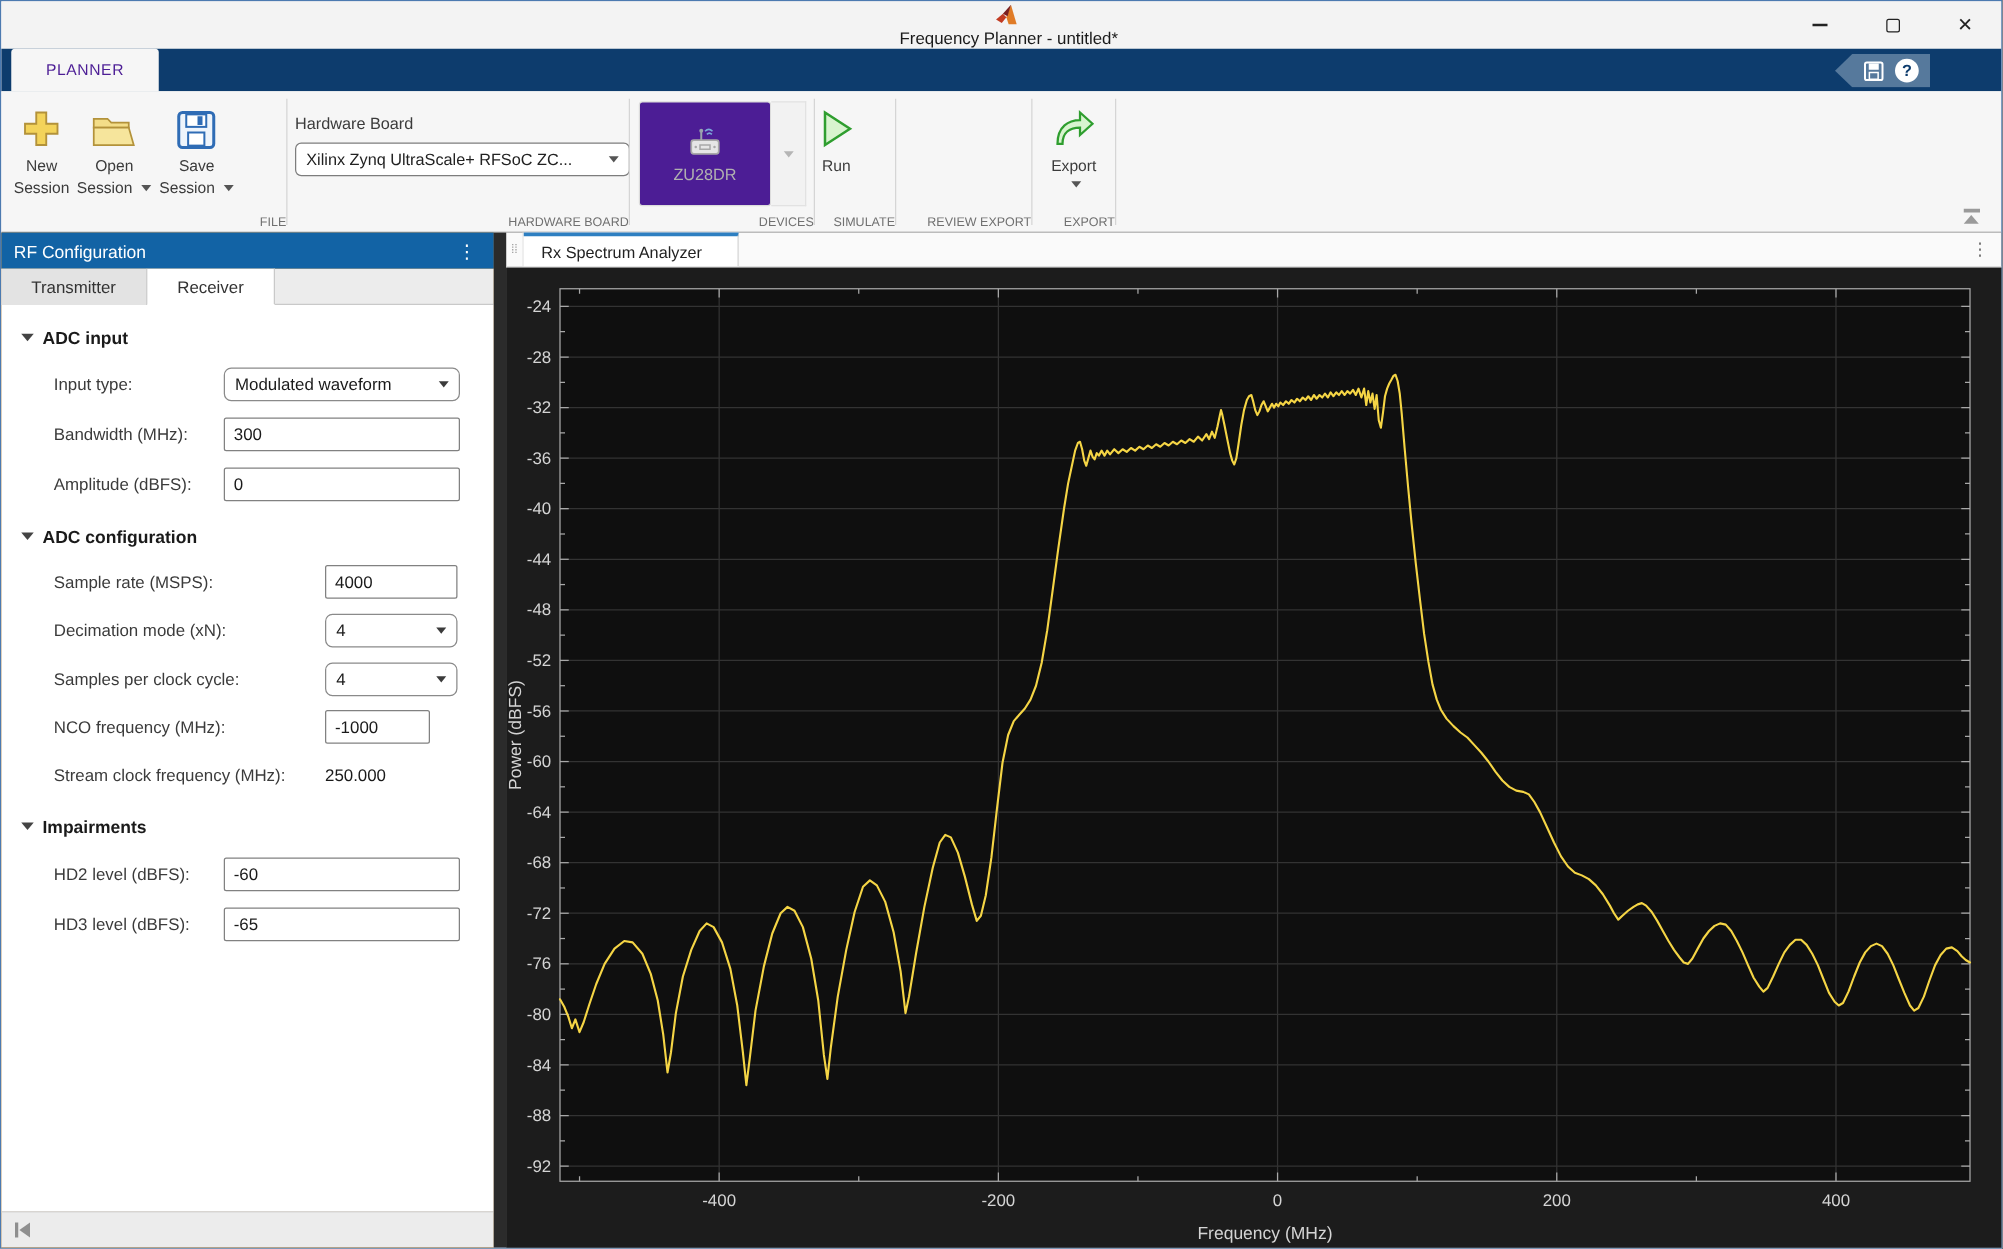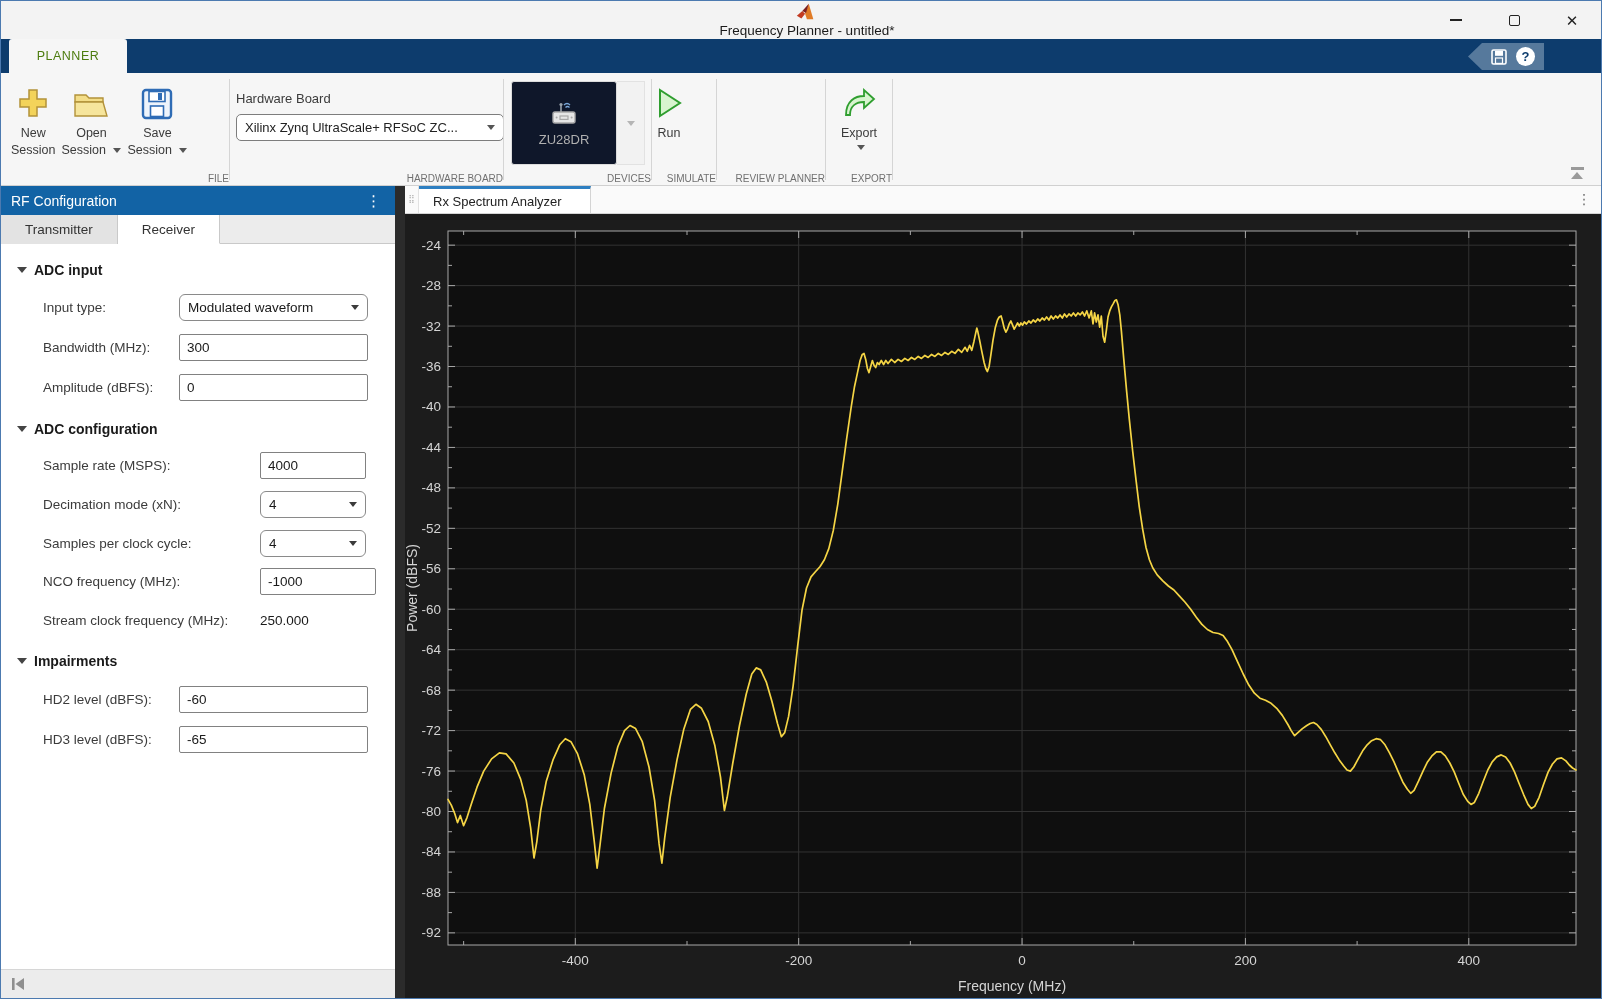--- a/index.html
+++ b/index.html
@@ -9,35 +9,35 @@
   #titlebar{position:absolute;left:0;top:0;width:100%;height:38px;background:#f3f3f3;display:flex;align-items:center;flex-direction:column;}
   #titlebar .title{font-size:13.5px;color:#1a1a1a;margin-left:12px;}
   .win-controls{position:absolute;right:0;top:0;height:38px;display:flex;}
   .win-btn{width:58px;height:38px;display:flex;align-items:center;justify-content:center;color:#222;font-size:13px;cursor:default;}
   .glyph-min{display:inline-block;width:12px;height:1.4px;background:#222;}
   .glyph-max{display:inline-block;width:11px;height:11px;border:1.4px solid #222;border-radius:2px;}
   .glyph-close{font-size:15px;line-height:1;}
   .matlab-logo{width:22px;height:22px;margin-left:10px;}
   
   #ribbon-band{position:absolute;left:0;top:38px;width:100%;height:34px;background:#0d3c6d;}
-  #planner-tab{position:absolute;left:8px;top:0;width:118px;height:34px;background:#f6f6f6;display:flex;align-items:center;justify-content:center;font-size:12.5px;color:#4d7c0f;letter-spacing:.5px;border-radius:3px 3px 0 0;}
+  #planner-tab{position:absolute;left:8px;top:0;width:118px;height:34px;background:#f6f6f6;display:flex;align-items:center;justify-content:center;font-size:12.5px;color:#4c1d95;letter-spacing:.5px;border-radius:3px 3px 0 0;}
   #quick-access{position:absolute;right:57px;top:4px;width:76px;height:27px;background:#56799c;display:flex;align-items:center;justify-content:flex-end;gap:8px;padding-right:9px;clip-path:polygon(14px 0,100% 0,100% 100%,14px 100%,0 50%);}
   .help-circle{width:19px;height:19px;border-radius:50%;background:#fff;color:#0d3c6d;font-weight:bold;font-size:13px;display:flex;align-items:center;justify-content:center;}
   
   #toolbar{position:absolute;left:0;top:72px;width:100%;height:113px;background:#f6f6f6;border-bottom:1px solid #d0d0d0;}
   .tsection{position:absolute;top:0;height:113px;}
   .tsection .sec-label{position:absolute;bottom:2px;left:0;width:100%;text-align:right;font-size:10px;color:#707070;white-space:nowrap;}
   .vsep{position:absolute;top:6px;height:101px;width:1px;background:#d5d5d5;}
   .big-btn{display:inline-flex;flex-direction:column;align-items:center;margin-top:8px;cursor:default;}
   .big-btn .icon{height:40px;display:flex;align-items:flex-end;justify-content:center;}
   .big-btn .lbl{font-size:12.5px;color:#3b3b3b;text-align:center;line-height:1.35;margin-top:4px;}
   .dd-arrow{display:inline-block;width:0;height:0;border-left:4px solid transparent;border-right:4px solid transparent;border-top:5px solid #555;vertical-align:middle;margin-left:4px;}
   .field-label{font-size:13px;color:#3b3b3b;}
   .hb-select{width:268px;height:27px;border:1px solid #7d7d7d;border-radius:5px;background:#fff;font-size:13px;color:#222;display:flex;align-items:center;padding:0 8px;justify-content:space-between;}
-  #device-btn{width:106px;height:84px;background:#0f172a;border:1px solid #dcdcdc;border-radius:3px;display:flex;flex-direction:column;align-items:center;justify-content:center;gap:4px;}
+  #device-btn{width:106px;height:84px;background:#4c1d95;border:1px solid #dcdcdc;border-radius:3px;display:flex;flex-direction:column;align-items:center;justify-content:center;gap:4px;}
   #device-btn .dev-name{color:#b0b0b0;font-size:13px;}
   #device-dd{width:28px;height:84px;background:#f2f2f2;border:1px solid #e2e2e2;border-left:none;display:flex;align-items:center;justify-content:center;}
   #device-dd .dd-arrow{border-top-color:#b5b5b5;margin:0;}
   
   #left-panel{position:absolute;left:0;top:185px;width:394px;height:814px;background:#a16207;}
   #rf-header{position:absolute;left:0;top:0;width:100%;height:29px;background:#1263a5;color:#fff;display:flex;align-items:center;padding-left:10px;font-size:14px;}
   #rf-header .menu-dots{position:absolute;right:14px;color:#fff;font-size:15px;letter-spacing:0;}
   #lp-tabs{position:absolute;left:0;top:29px;width:100%;height:29px;background:#ececec;border-bottom:1px solid #c9c9c9;display:flex;}
   .lp-tab{height:29px;display:flex;align-items:center;justify-content:center;font-size:13.5px;color:#333;border-right:1px solid #c9c9c9;background:#e3e3e3;padding:0 24px;text-align:center;}
   .lp-tab.active{background:#fff;border-bottom:1px solid #fff;}
@@ -183,21 +183,21 @@
               </svg>
           </span>
           <span class="lbl">Run</span>
         </div>
       </div>
       <div class="sec-label">SIMULATE</div>
     </div>
     <div class="vsep" style="left:715px;"></div>
 
     <div class="tsection" style="left:716px;width:108px;">
-      <div class="sec-label">REVIEW PLANNER</div>
+      <div class="sec-label">REVIEW EXPORT</div>
     </div>
     <div class="vsep" style="left:824px;"></div>
 
     <div class="tsection" style="left:825px;width:66px;">
       <div style="display:flex;justify-content:center;">
         <div class="big-btn">
           <span class="icon">
             <svg width="36" height="36" viewBox="0 0 36 36">
                 <path d="M5 30 C5 16 14 11 23 11 L23 5 L33 14 L23 23 L23 17 C15 17 9 21 9 30 z" fill="#d8f4cf" stroke="#2f9e2f" stroke-width="1.8"></path>
               </svg>
@@ -258,21 +258,21 @@
         <span class="dd-arrow"></span>
       </div>
 
       <div class="frow-label" style="top:292px;">Samples per clock cycle:</div>
       <div class="ctrl dropdown" style="left:259px;top:286px;width:106px;">
         <span>4</span>
         <span class="dd-arrow"></span>
       </div>
 
       <div class="frow-label" style="top:330px;">NCO frequency (MHz):</div>
-      <div class="ctrl" style="left:259px;top:324px;width:116px;">
+      <div class="ctrl" style="left:259px;top:324px;width:84px;">
         <input value="-1000" style="">
       </div>
 
       <div class="frow-label" style="top:369px;">Stream clock frequency (MHz):</div>
       <div class="static-val" style="left:259px;top:369px;">250.000</div>
 
       <div class="sect-head" style="top:409px;"><span class="tri"></span><span>Impairments</span></div>
 
       <div class="frow-label" style="top:448px;">HD2 level (dBFS):</div>
       <div class="ctrl" style="left:178px;top:442px;width:189px;">

